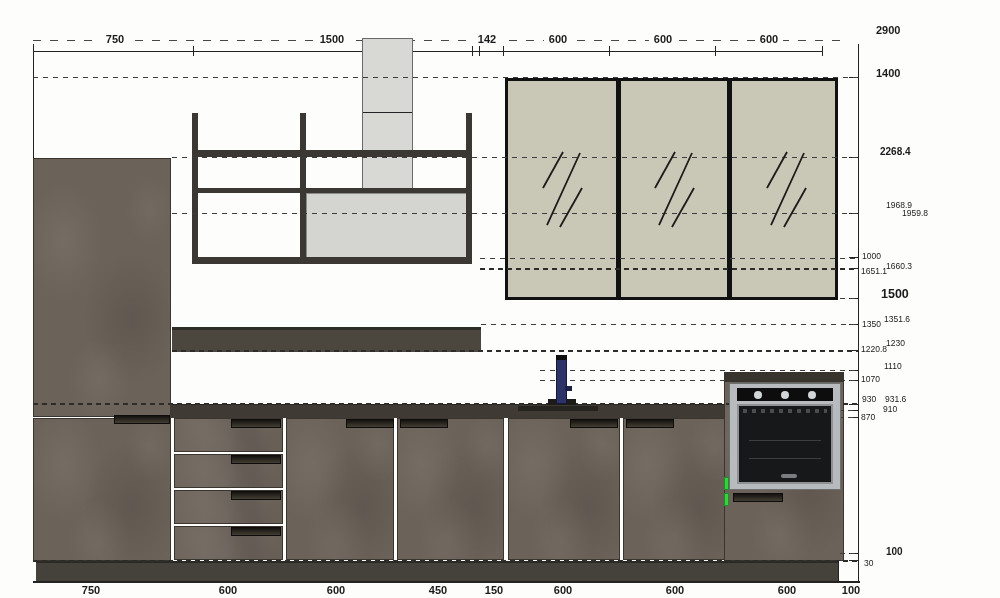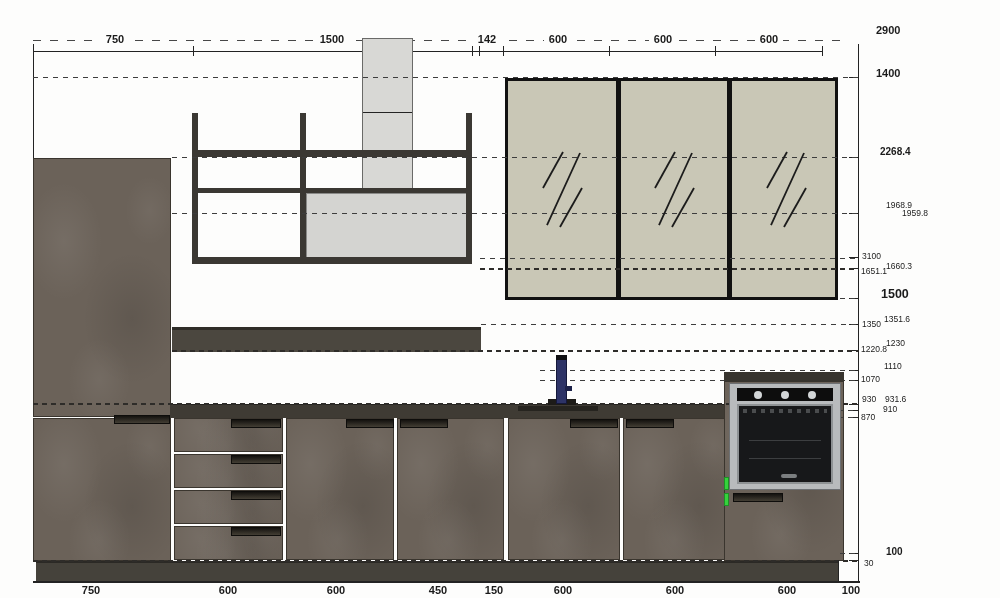--- a/index.html
+++ b/index.html
@@ -76,21 +76,21 @@
   <div class="htick" style="left:849px;top:417px;"></div>
   <div class="htick" style="left:849px;top:553px;"></div>
   <div class="htick" style="left:849px;top:560px;"></div>
   <div class="htick" style="left:849px;top:581px;"></div>
 
   <div class="t s11" style="left:876px;top:24px;">2900</div>
   <div class="t s11" style="left:876px;top:67px;">1400</div>
   <div class="t s10" style="left:880px;top:146px;">2268.4</div>
   <div class="t s8" style="left:886px;top:200px;">1968.9</div>
   <div class="t s8" style="left:902px;top:208px;">1959.8</div>
-  <div class="t s8" style="left:862px;top:251px;">3100</div>
+  <div class="t s8" style="left:862px;top:251px;">1000</div>
   <div class="t s8" style="left:886px;top:261px;">1660.3</div>
   <div class="t s8" style="left:861px;top:266px;">1651.1</div>
   <div class="t s12" style="left:881px;top:287px;">1500</div>
   <div class="t s8" style="left:884px;top:314px;">1351.6</div>
   <div class="t s8" style="left:862px;top:319px;">1350</div>
   <div class="t s8" style="left:886px;top:338px;">1230</div>
   <div class="t s8" style="left:861px;top:344px;">1220.8</div>
   <div class="t s8" style="left:884px;top:361px;">1110</div>
   <div class="t s8" style="left:861px;top:374px;">1070</div>
   <div class="t s8" style="left:862px;top:394px;">930</div>

